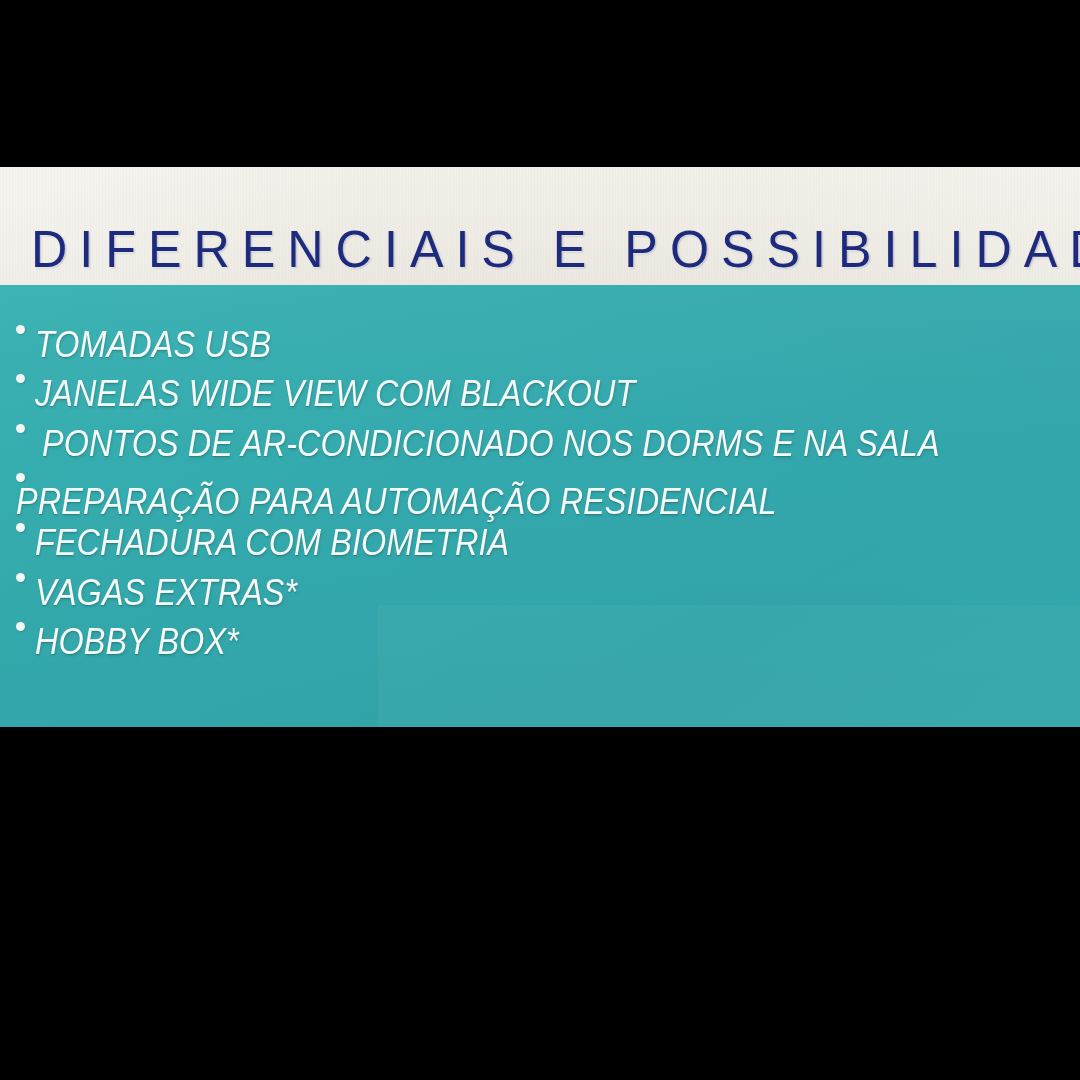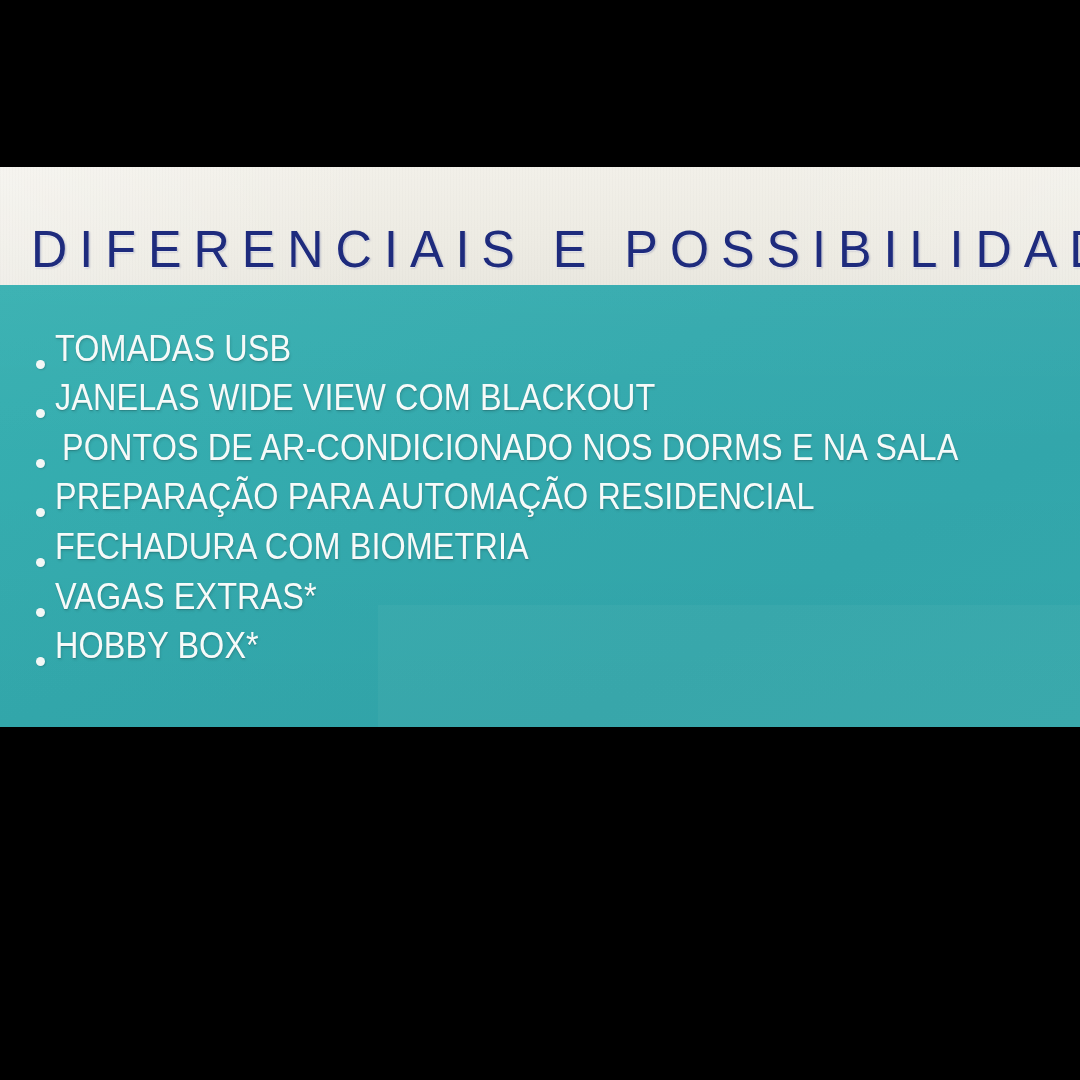--- a/index.html
+++ b/index.html
@@ -125,26 +125,27 @@
     left: 0;
     top: 0;
     margin: 0;
     padding: 0;
     list-style: none;
     width: 1080px;
     z-index: 4;
   }
   .feature-item {
     position: absolute;
-    left: 36px;
+    left: 16px;
     height: 44px;
     display: flex;
-    align-items: flex-end;
+    align-items: flex-start;
     gap: 0;
     white-space: nowrap;
+    font-style: italic;
   }
   .feature-bullet {
     display: inline-block;
     width: 9px;
     height: 9px;
     border-radius: 50%;
     background: #f3f7f6;
     margin-right: 10px;
     flex: 0 0 auto;
     box-shadow: 1px 1px 2px rgba(0,0,0,0.14);
@@ -160,21 +161,21 @@
     transform-origin: left center;
     text-shadow:
       0 1px 1px rgba(0,0,0,0.16),
       1px 2px 3px rgba(0,0,0,0.12);
   }
 
   
   .feature-item[data-row="0"] { top: 40px;  }
   .feature-item[data-row="1"] { top: 89px;  }
   .feature-item[data-row="2"] { top: 139px; gap: 7px; }
-  .feature-item[data-row="3"] { top: 188px; }
+  .feature-item[data-row="3"] { top: 188px; flex-direction: column; }
   .feature-item[data-row="4"] { top: 238px; }
   .feature-item[data-row="5"] { top: 288px; }
   .feature-item[data-row="6"] { top: 337px; }
 </style>
 </head>
 <body>
 
 <div id="slide-root">
 
   <div class="letterbox" id="letterbox-top"></div>

